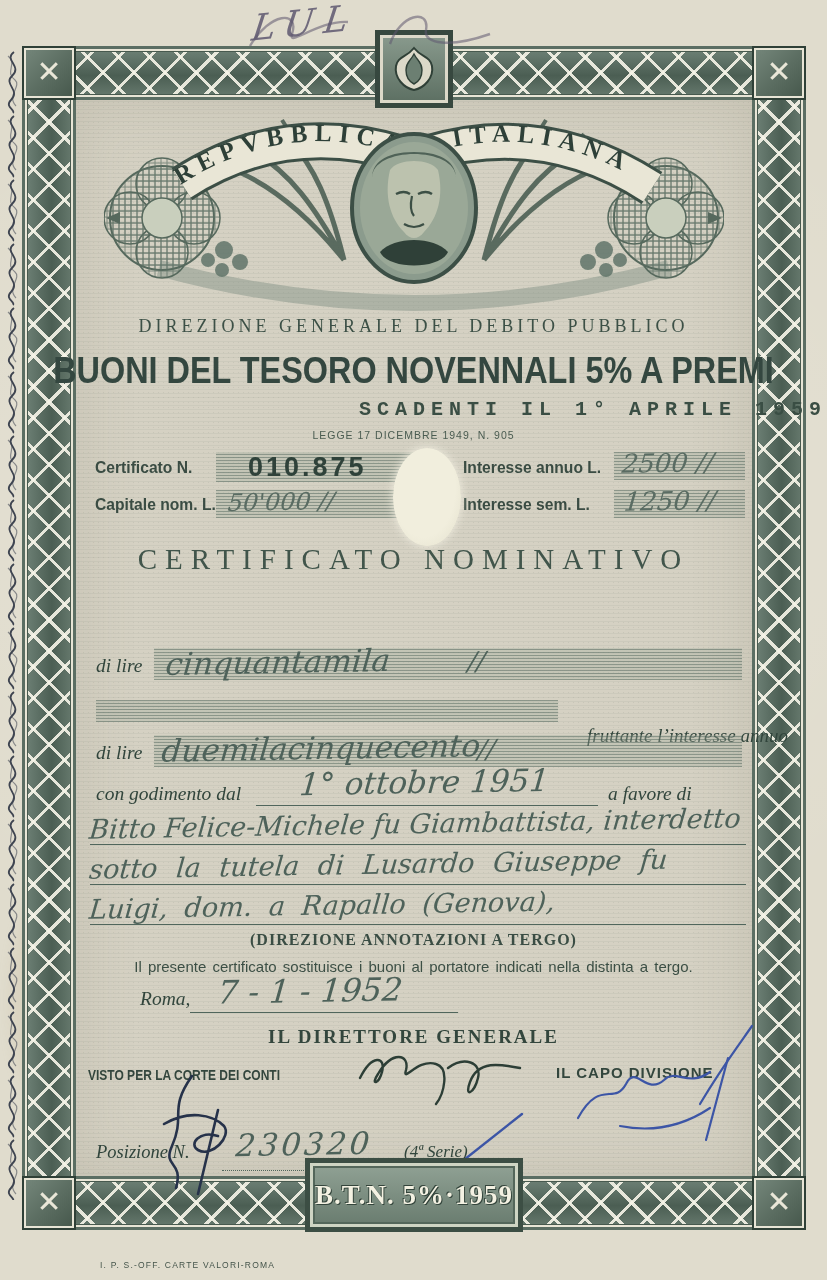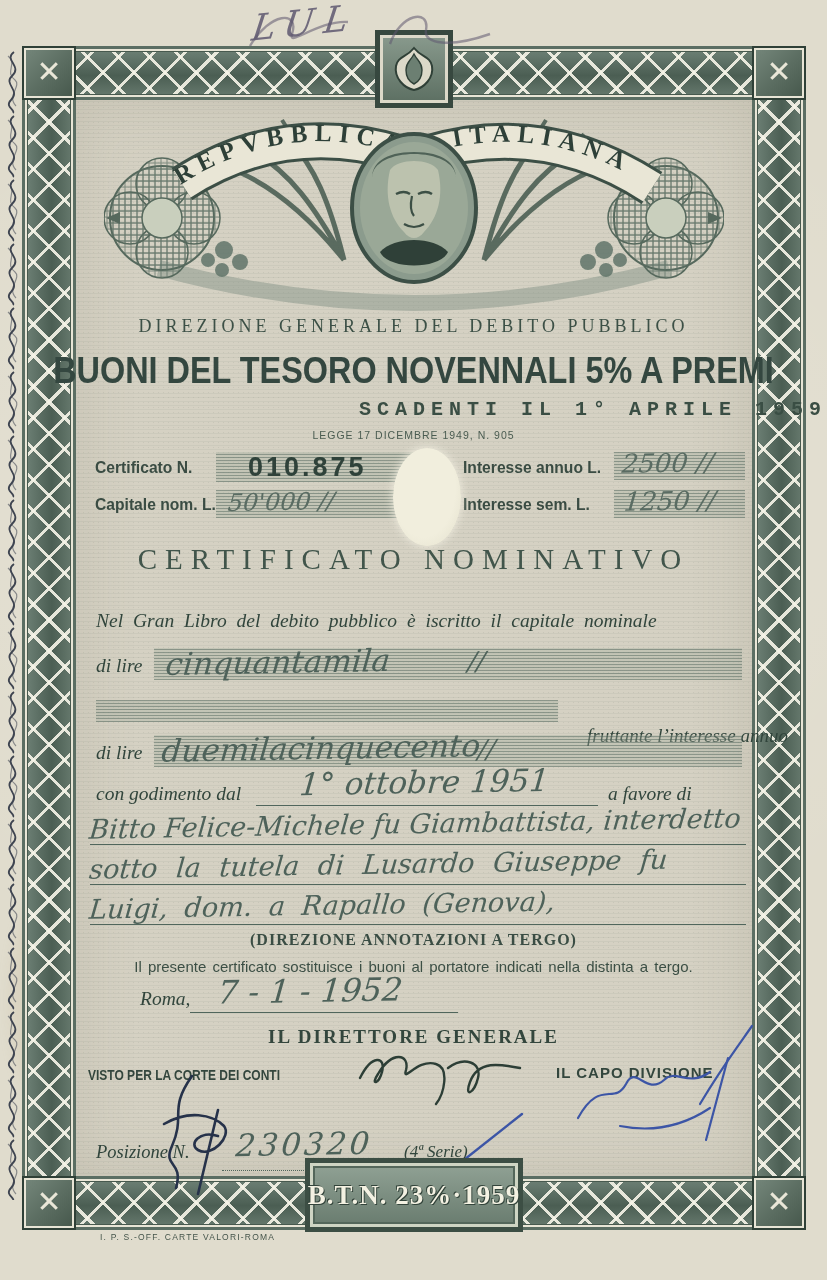--- a/index.html
+++ b/index.html
@@ -74,21 +74,21 @@
     background:
       repeating-linear-gradient(0deg, rgba(84,104,94,.5) 0 1px, rgba(200,204,188,.12) 1px 3px);
     background-color:rgba(150,162,148,.28);
   }
   .uline{border-bottom:1.5px solid #50665c;}
   .veggansi{font-family:"Liberation Serif", serif;font-weight:bold;font-size:16px;letter-spacing:1px;color:#3a4d44;}
   .sostit{font-family:Liberation Sans, sans-serif;font-size:15px;color:#3c4f45;word-spacing:2px;}
   .dirett{font-family:"Liberation Serif", serif;font-weight:bold;font-size:19px;letter-spacing:2px;color:#33463d;}
   .visto{font-family:"Liberation Sans", sans-serif;font-weight:bold;font-size:15px;color:#33463d;transform:scaleX(.8);transform-origin:left;white-space:nowrap;}
   .capo{font-family:"Liberation Sans", sans-serif;font-weight:bold;font-size:15px;letter-spacing:1px;color:#33463d;white-space:nowrap;}
-  .printer{font-family:"Liberation Sans", sans-serif;font-size:8.5px;letter-spacing:1.2px;color:#44544a;}
+  .printer{font-family:"Liberation Sans", sans-serif;font-size:8.5px;letter-spacing:1.2px;color:#44544a;margin-top:28px;}
   .pencil{font-family:"DejaVu Serif", serif;font-style:italic;font-size:36px;color:#5e5870;letter-spacing:10px;transform:rotate(-6deg) skewX(-14deg);opacity:.85;}
 </style>
 </head>
 <body>
 
 <div id="paper">
 
   <div class="abs stain" style="left:690px;top:120px;width:90px;height:160px;background:rgba(186,168,128,.18);"></div>
   <div class="abs stain" style="left:10px;top:900px;width:60px;height:200px;background:rgba(186,168,128,.15);"></div>
   <div class="abs stain" style="left:540px;top:430px;width:120px;height:60px;background:rgba(180,165,130,.12);"></div>
@@ -219,21 +219,20 @@
   <div class="abs fieldlab" style="left:463px;top:495px;">Interesse sem. L.</div>
   <div class="abs hatch" style="left:614px;top:490px;width:131px;height:28px;"></div>
   <div class="abs hand" style="left:624px;top:486px;font-size:26px;color:#5a6c63;">1250 //</div>
 
   <div class="abs" style="left:393px;top:448px;width:68px;height:98px;border-radius:50%;
               background:radial-gradient(ellipse at 45% 40%, #f1eedd 60%, #e2dfcc);
               box-shadow:0 0 10px rgba(245,242,228,.9);"></div>
 
   <div class="abs ctr doctype" style="top:543px;">CERTIFICATO NOMINATIVO</div>
 
-  <div class="abs ital" style="left:96px;top:610px;word-spacing:5px;">Nel Gran Libro del debito pubblico è iscritto il capitale nominale</div>
 
   <div class="abs ital" style="left:96px;top:655px;">di lire</div>
   <div class="abs hatch" style="left:154px;top:648px;width:588px;height:32px;"></div>
   <div class="abs hand" style="left:166px;top:644px;font-size:31px;">cinquantamila</div>
   <div class="abs hand" style="left:468px;top:646px;font-size:26px;">//</div>
 
   <div class="abs hatch" style="left:96px;top:700px;width:462px;height:22px;"></div>
   <div class="abs ital" style="left:566px;top:725px;font-size:19px;margin-left:21px;">fruttante l’interesse annuo</div>
 
   <div class="abs ital" style="left:96px;top:742px;">di lire</div>
@@ -282,18 +281,18 @@
   <svg class="abs" style="left:690px;top:1020px;" width="70" height="90">
     <path d="M10,84 C30,50 48,26 62,6" fill="none" stroke="#3c55a6" stroke-width="2.2" stroke-linecap="round"></path>
   </svg>
 
   <div class="abs ital" style="left:96px;top:1142px;font-size:18.5px;">Posizione N.</div>
   <div class="abs" style="left:222px;top:1136px;width:170px;height:34px;border-bottom:1.5px dotted #50665c;"></div>
   <div class="abs hand" style="left:236px;top:1126px;font-size:31px;letter-spacing:3px;">230320</div>
   <div class="abs ital" style="left:404px;top:1142px;font-size:17px;">(4ª Serie)</div>
 
   <div id="plaque" class="abs">
-    <span class="txt">B.T.N. 23%·1959</span>
+    <span class="txt">B.T.N. 5%·1959</span>
   </div>
 
   <div class="abs printer" style="left:100px;top:1232px;">I. P. S.-OFF. CARTE VALORI-ROMA</div>
 
 </div>
 
 </body></html>

